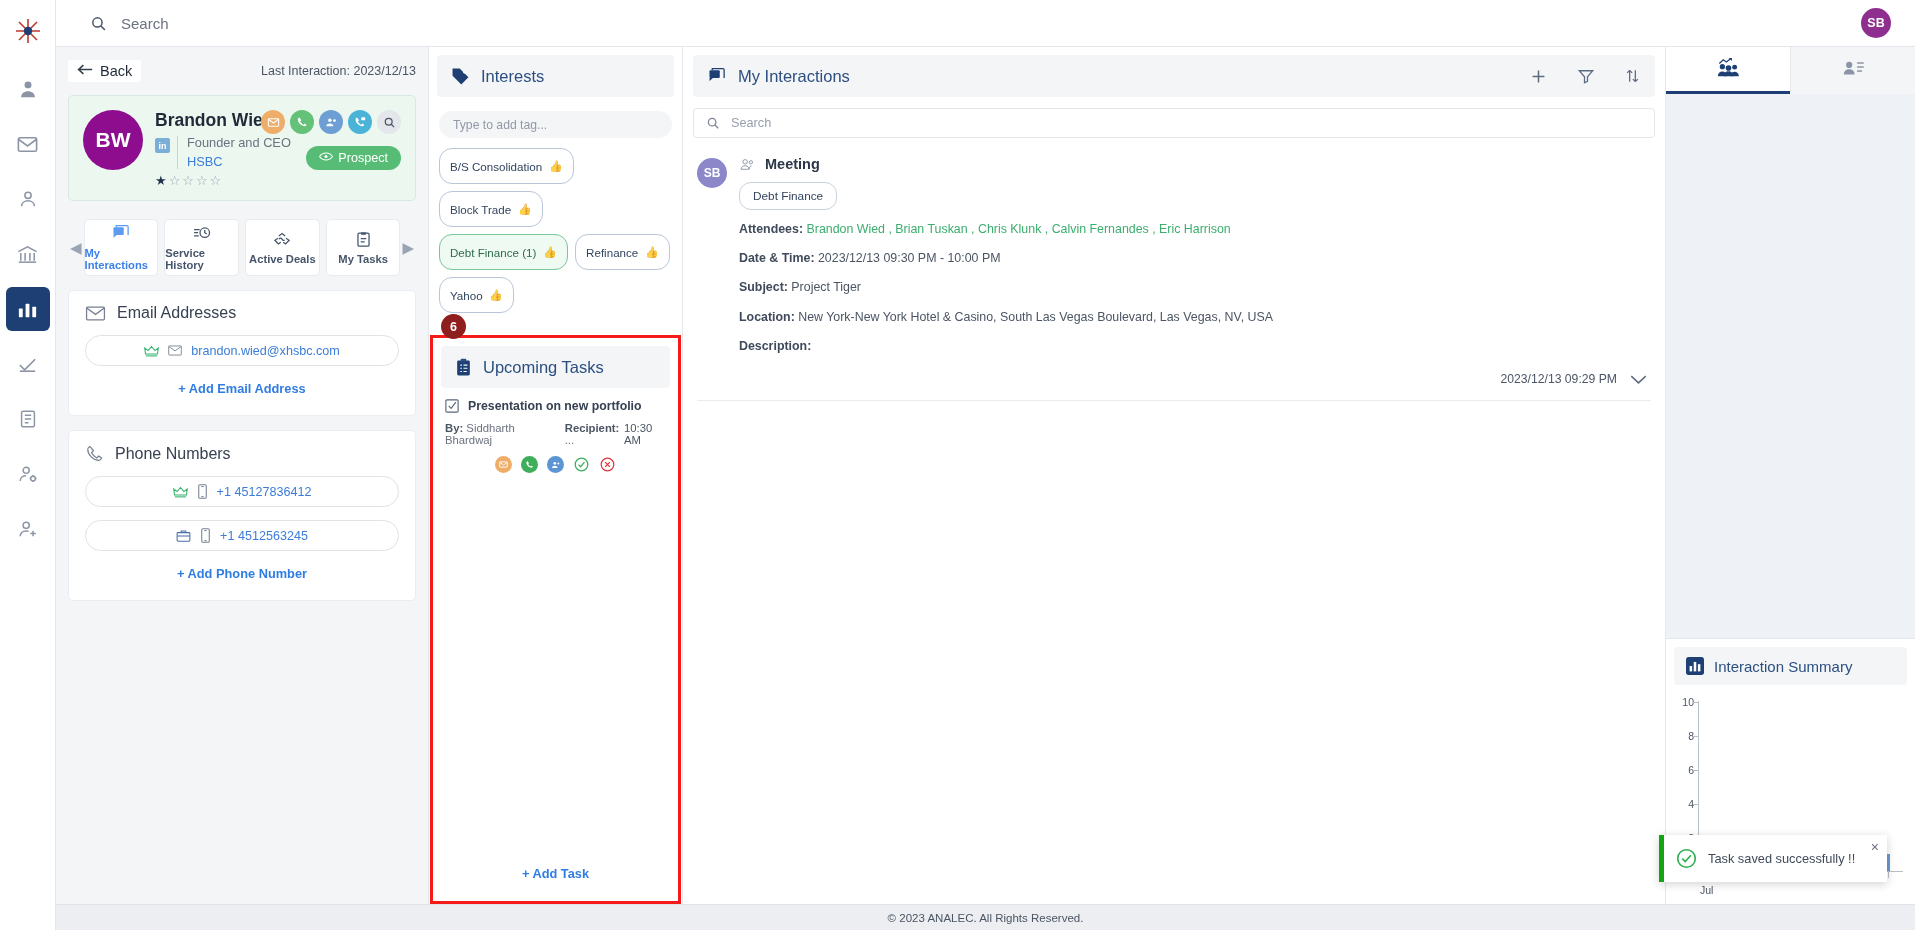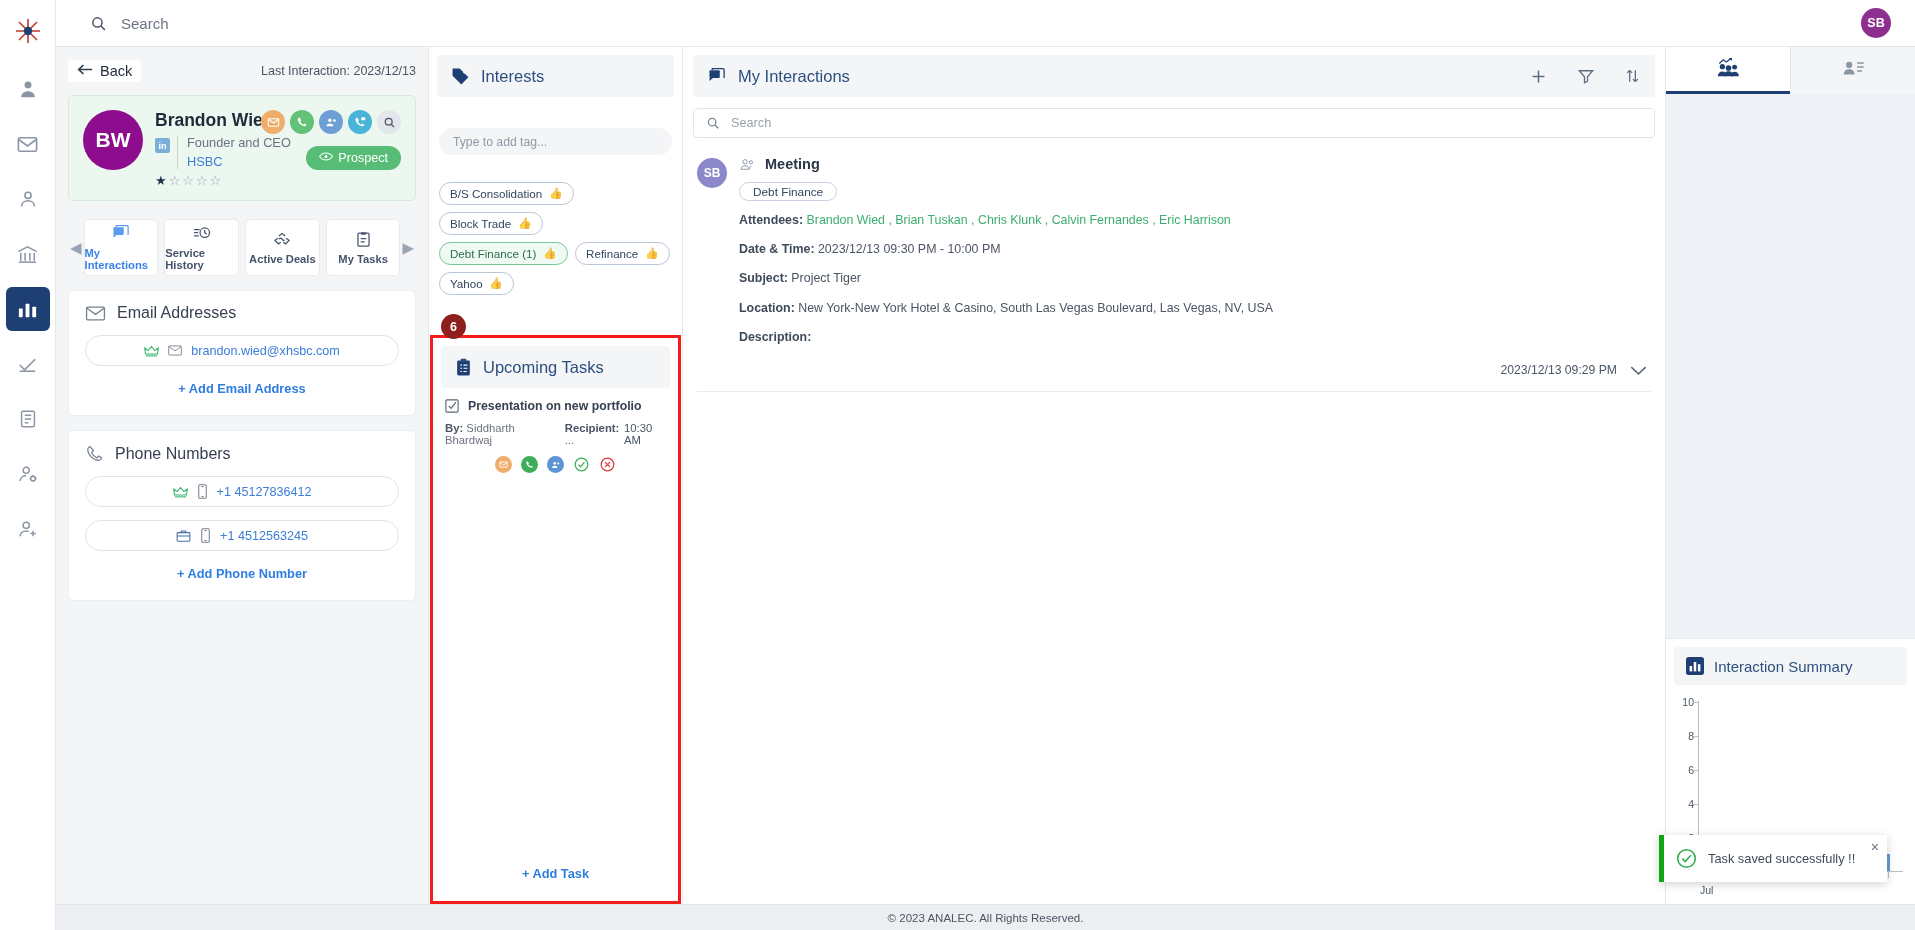--- a/index.html
+++ b/index.html
@@ -132,37 +132,37 @@
   .pill .val { font-size: 12.6px; color: #3b7dd8; }
   .addlink {
     text-align: center; color: #2f7de1; font-size: 12.8px;
     font-weight: bold; padding: 15px 0 9px 0;
   }
 
   
   .col-mid {
     width: 255px; flex: 0 0 255px; background: #fff;
     border-left: 1px solid #e4e7ec; border-right: 1px solid #e4e7ec;
-    display: flex; flex-direction: column; position: relative; gap: 17px;
+    display: flex; flex-direction: column; position: relative;
   }
   .panel-head {
     margin: 8px 8px 0 8px; background: #f4f5f7; border-radius: 4px;
     height: 42px; display: flex; align-items: center; gap: 11px; padding: 0 14px;
   }
   .panel-head .phic { color: #1d3f73; display: flex; }
   .panel-head .phtxt { font-size: 16.5px; color: #2c4f80; }
 
   .taginput {
     margin: 14px 10px 0 10px; height: 27px; background: #f4f5f7;
     border-radius: 14px; display: flex; align-items: center; padding: 0 14px;
     font-size: 12.2px; color: #9099a6;
   }
   .tags { padding: 10px 10px 0 10px; display: flex; flex-wrap: wrap; gap: 7px 7px; }
   .tag {
-    border: 1px solid #b9c6d8; border-radius: 13px; height: 23px;
+    border: 1px solid #b9c6d8; border-radius: 13px; height: 36px;
     display: inline-flex; align-items: center; gap: 7px; padding: 0 10px;
     font-size: 11.6px; color: #33455f; background: #fff;
   }
   .tag.liked { border-color: #78c79a; background: #effaf3; color: #2e6b48; }
   .tag .tb { font-size: 11px; opacity: .85; }
 
   .badge6 {
     position: absolute; left: 12px; top: 267px; width: 25px; height: 25px;
     border-radius: 50%; background: #8f1f1f; color: #fff; font-size: 12.5px;
     font-weight: bold; display: flex; align-items: center; justify-content: center;
@@ -219,21 +219,21 @@
   .iav {
     width: 30px; height: 30px; border-radius: 50%; background: #8b87c9; color: #fff;
     font-size: 12px; font-weight: bold; display: flex; align-items: center;
     justify-content: center; flex: 0 0 30px; margin-top: 2px;
   }
   .ibody { margin-left: 12px; flex: 1; min-width: 0; }
   .ititle-row { display: flex; align-items: center; gap: 9px; }
   .ititle-row .tyic { color: #8c96a5; display: flex; }
   .ititle { font-size: 14.5px; font-weight: bold; color: #2c3848; }
   .itag {
-    display: inline-flex; align-items: center; margin-top: 10px; height: 19px;
+    display: inline-flex; align-items: center; margin-top: 10px; height: 28px;
     padding: 0 13px; border: 1px solid #c8d2e0; border-radius: 12px;
     font-size: 11.8px; color: #33455f;
   }
   .iline { margin-top: 10px; font-size: 12.4px; color: #4b5563; line-height: 1.55; }
   .iline b { font-weight: bold; color: #3f4a5a; }
   .iline .grn { color: #3cae6e; }
   .istamp {
     display: flex; align-items: center; justify-content: flex-end; gap: 13px;
     margin-top: 16px; font-size: 12.2px; color: #4b5563; padding-right: 4px;
   }

